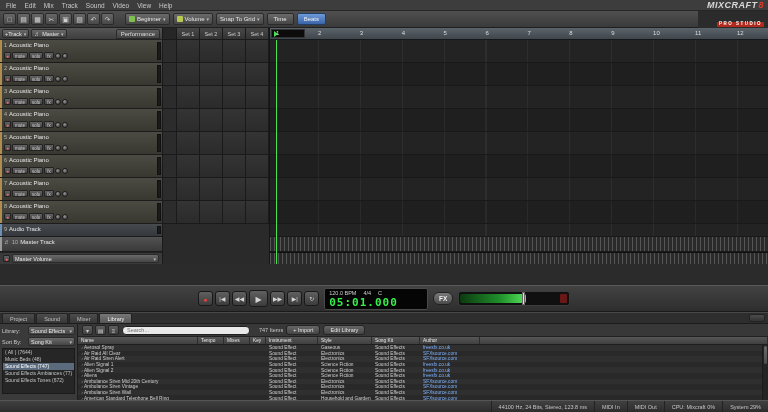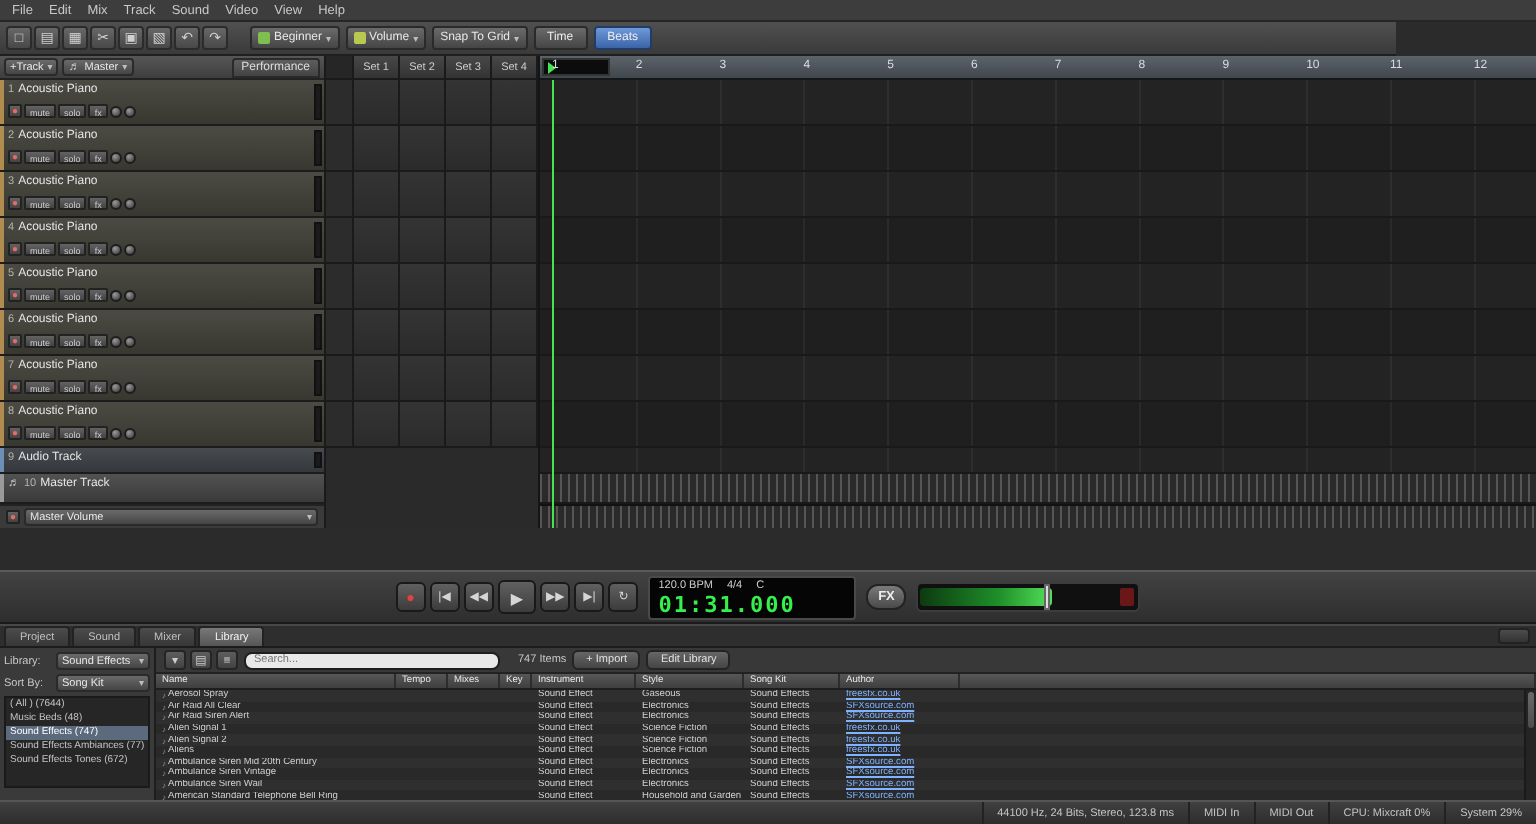--- a/index.html
+++ b/index.html
@@ -173,20 +173,24 @@
       <span class="menu-item">File</span>
       <span class="menu-item">Edit</span>
       <span class="menu-item">Mix</span>
       <span class="menu-item">Track</span>
       <span class="menu-item">Sound</span>
       <span class="menu-item">Video</span>
       <span class="menu-item">View</span>
       <span class="menu-item">Help</span>
     </div>
 
+  <div class="logo">
+    <div class="logo-top"><span>MIXCRAFT</span><span class="logo-num">8</span></div>
+    <div><span class="logo-sub">PRO STUDIO</span></div>
+  </div>
 
   <div class="toolbar">
     <div class="tb-icons" id="tb-icons">
         <div class="tb-icon">□</div>
         <div class="tb-icon">▤</div>
         <div class="tb-icon">▦</div>
         <div class="tb-icon">✂</div>
         <div class="tb-icon">▣</div>
         <div class="tb-icon">▧</div>
         <div class="tb-icon">↶</div>
@@ -490,21 +494,21 @@
         <div class="t-btn">▶▶</div>
         <div class="t-btn">▶|</div>
         <div class="t-btn">↻</div>
       </div>
     <div class="lcd">
       <div class="lcd-top">
         <span>120.0 BPM</span>
         <span>4/4</span>
         <span>C</span>
       </div>
-      <div class="lcd-time" style="color: rgb(53, 240, 74);">01:31.000</div>
+      <div class="lcd-time" style="color: rgb(53, 240, 74);">05:01.000</div>
     </div>
     <button class="fx-btn">FX</button>
     <div class="mastermeter">
       <div class="mm-fill"></div>
       <div class="mm-red"></div>
       <div class="mm-thumb"></div>
     </div>
   </div>
 
   <div class="tabs" id="tabs">

